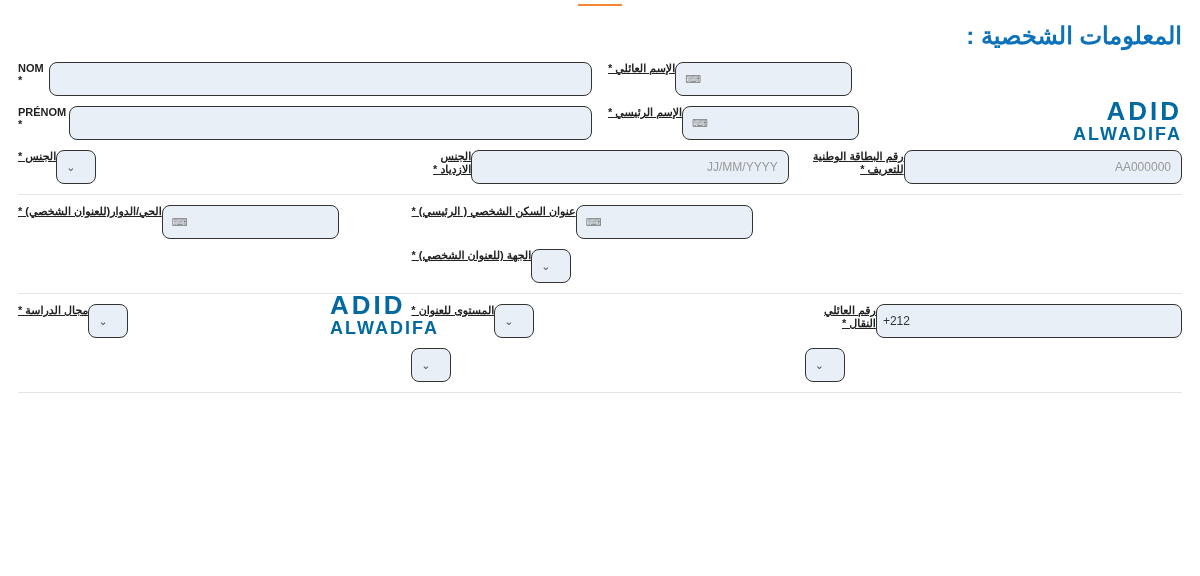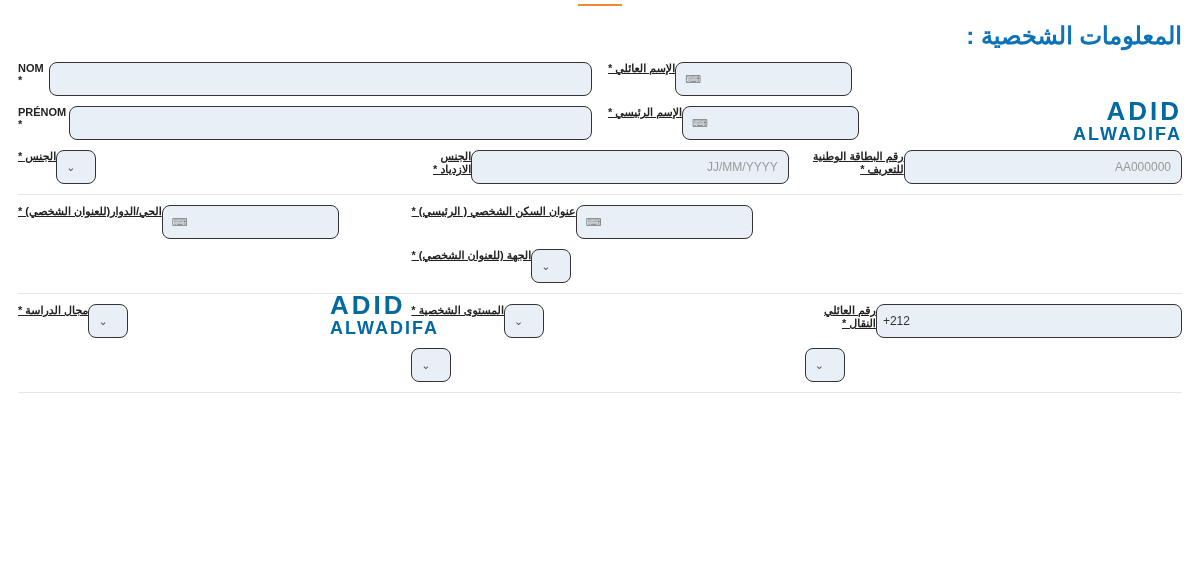--- a/index.html
+++ b/index.html
@@ -261,21 +261,21 @@
 
 <div class="form-row">
   <div class="form-col">
     <label class="label rtl">مجال الدراسة *</label>
     <div class="select-wrap">
       <select class="select rtl"><option></option></select>
       <span class="chevron-left">⌄</span>
     </div>
   </div>
   <div class="form-col">
-    <label class="label rtl">المستوى الشخصية *</label>
+    <label class="label rtl">المستوى للعنوان *</label>
     <div class="select-wrap">
       <select class="select rtl"><option></option></select>
       <span class="chevron-left">⌄</span>
     </div>
   </div>
   <div class="form-col">
     <label class="label rtl">رقم العائلي النقال *</label>
     <input type="text" class="input ltr" style="padding-left: 6px;" value="+212">
   </div>
 </div>

